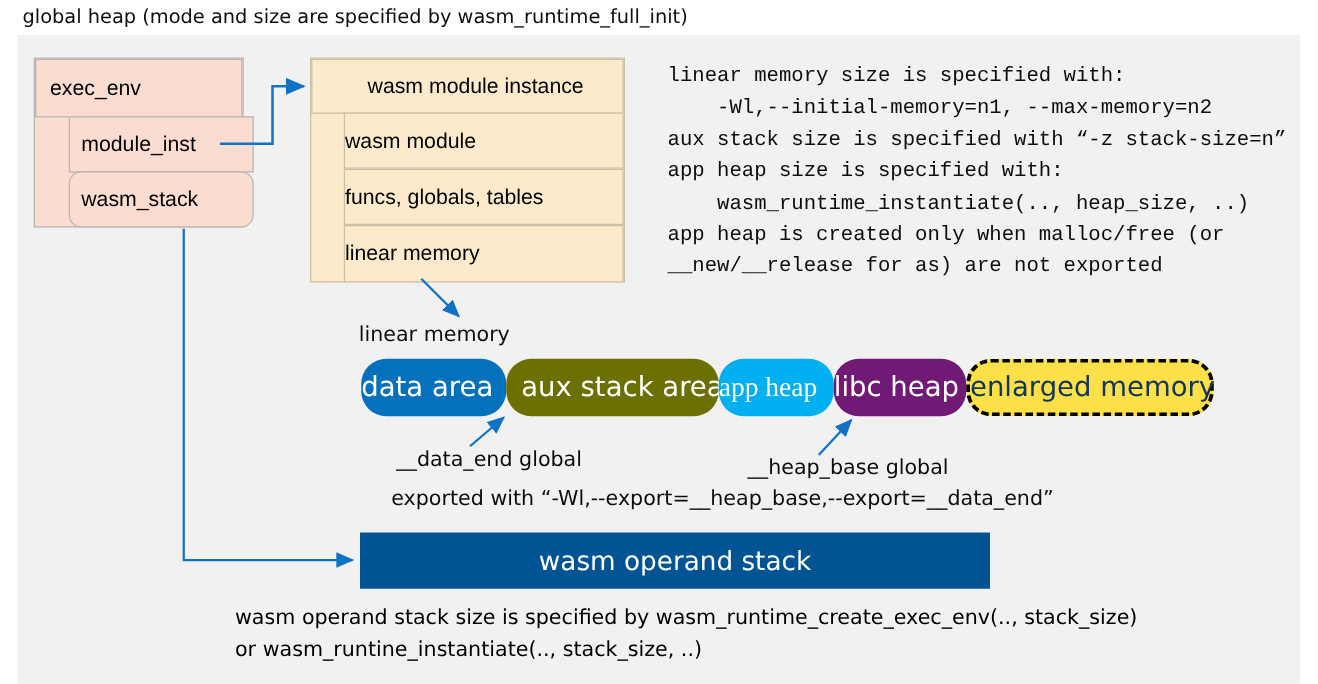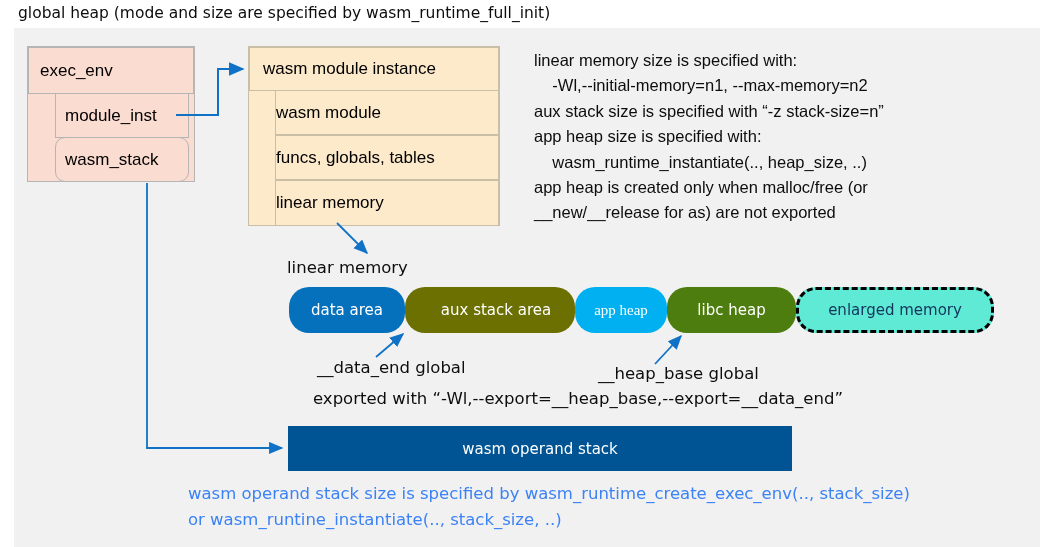--- a/index.html
+++ b/index.html
@@ -42,108 +42,108 @@
   }
   .execenv-title {
     position: absolute; left: 28px; top: 47px;
     width: 166px; height: 47px;
     border: 1px solid #b5b5b5; box-sizing: border-box;
     background: #fadcd0;
     display: flex; align-items: center; padding-left: 11px;
   }
   .execenv-row {
     position: absolute; left: 55px;
-    width: 134px; height: 45px;
+    width: 148px; height: 45px;
     border: 1px solid #b5b5b5; box-sizing: border-box;
     background: #fadcd0;
     display: flex; align-items: center; padding-left: 9px;
   }
   .execenv-row.r1 { top: 93px; }
   .execenv-row.r2 { top: 137px; height: 45px; border-radius: 10px; }
 
   
   .wmi-outer {
     position: absolute;
     left: 248px; top: 46px; width: 252px; height: 180px;
     border: 1px solid #c9bfa6; background: #fdeacb;
     box-sizing: border-box;
   }
   .wmi-title {
     position: absolute; left: 249px; top: 47px;
     width: 250px; height: 44px;
     border: 1px solid #c9bfa6; box-sizing: border-box;
     background: #fdeacb;
-    display: flex; align-items: center; padding-left: 13px;
+    display: flex; align-items: center; padding-left: 13px; justify-content: center;
   }
   .wmi-row {
     position: absolute; left: 275px;
     width: 224px; height: 45px;
     border: 1px solid #c9bfa6; box-sizing: border-box;
     background: #fdeacb;
     display: flex; align-items: center; 
   }
   .wmi-row.r1 { top: 90px; }
   .wmi-row.r2 { top: 135px; }
   .wmi-row.r3 { top: 180px; height: 46px; }
 
   
   .notes {
     position: absolute; left: 534px; top: 48px;
     font-size: 16.5px; line-height: 25.4px;
     color: #0d0d0d; white-space: pre;
-    font-family: Liberation Sans, sans-serif;
+    font-family: Liberation Mono, monospace;
   }
 
   
   .lm-label {
     position: absolute; left: 287px; top: 258px;
     font-size: 16.5px; color: #0d0d0d;
     font-family: "DejaVu Sans", sans-serif;
   }
 
   
   .membar {
     position: absolute; left: 289px; top: 287px;
     height: 46px; display: flex; align-items: stretch;
   }
   .seg {
-    display: flex; align-items: center; justify-content: center;
-    color: #ffffff; font-size: 15px;
+    display: flex; align-items: center; 
+    color: #ffffff; font-size: 22px;
     font-family: "DejaVu Sans", sans-serif;
     box-sizing: border-box; white-space: nowrap; border-radius: 20px;
   }
   .seg.enlarged {
-    background: #5eead4; color: #12355b;
+    background: #fde047; color: #12355b;
     border: 3px dashed #000000;
   }
 
   
   .anno {
     position: absolute;
     font-size: 16.5px; color: #0d0d0d;
     font-family: "DejaVu Sans", sans-serif; white-space: nowrap;
   }
   .anno.data-end  { left: 317px; top: 358px; }
   .anno.heap-base { left: 598px; top: 364px; }
   .anno.exported  { left: 302px; top: 389px; margin-left: 11px; }
 
   
   .opstack {
     position: absolute; left: 288px; top: 426px;
     width: 504px; height: 45px;
     background: #005493;
     display: flex; align-items: center; justify-content: center;
-    color: #ffffff; font-size: 15px;
+    color: #ffffff; font-size: 21px;
     font-family: "DejaVu Sans", sans-serif;
   }
 
   .footer {
     position: absolute; left: 188px; top: 481px;
     font-size: 16.5px; line-height: 26px;
-    color: #3b82f6; white-space: pre;
+    color: #000000; white-space: pre;
     font-family: "DejaVu Sans", sans-serif;
   }
 
   svg.overlay {
     position: absolute; left: 0; top: 0;
     width: 1054px; height: 547px;
     pointer-events: none;
   }
 </style>
 </head>
@@ -192,21 +192,21 @@
   <div class="membar">
       <div class="seg" style="width: 116px; background: rgb(5, 113, 189);">
         <span>data area</span>
       </div>
       <div class="seg" style="width: 170px; background: rgb(107, 112, 0); padding-left: 12px;">
         <span>aux stack area</span>
       </div>
       <div class="seg" style="width: 92px; background: rgb(0, 176, 240); font-family: Liberation Serif, serif;">
         <span>app heap</span>
       </div>
-      <div class="seg" style="width: 129px; background: #4d7c0f;">
+      <div class="seg" style="width: 106px; background: #701a75;">
         <span>libc heap</span>
       </div>
       <div class="seg enlarged" style="width: 198px;">
         <span>enlarged memory</span>
       </div>
     </div>
 
   <div class="anno data-end">__data_end global</div>
   <div class="anno heap-base">__heap_base global</div>
   <div class="anno exported">exported with “-Wl,--export=__heap_base,--export=__data_end”</div>

